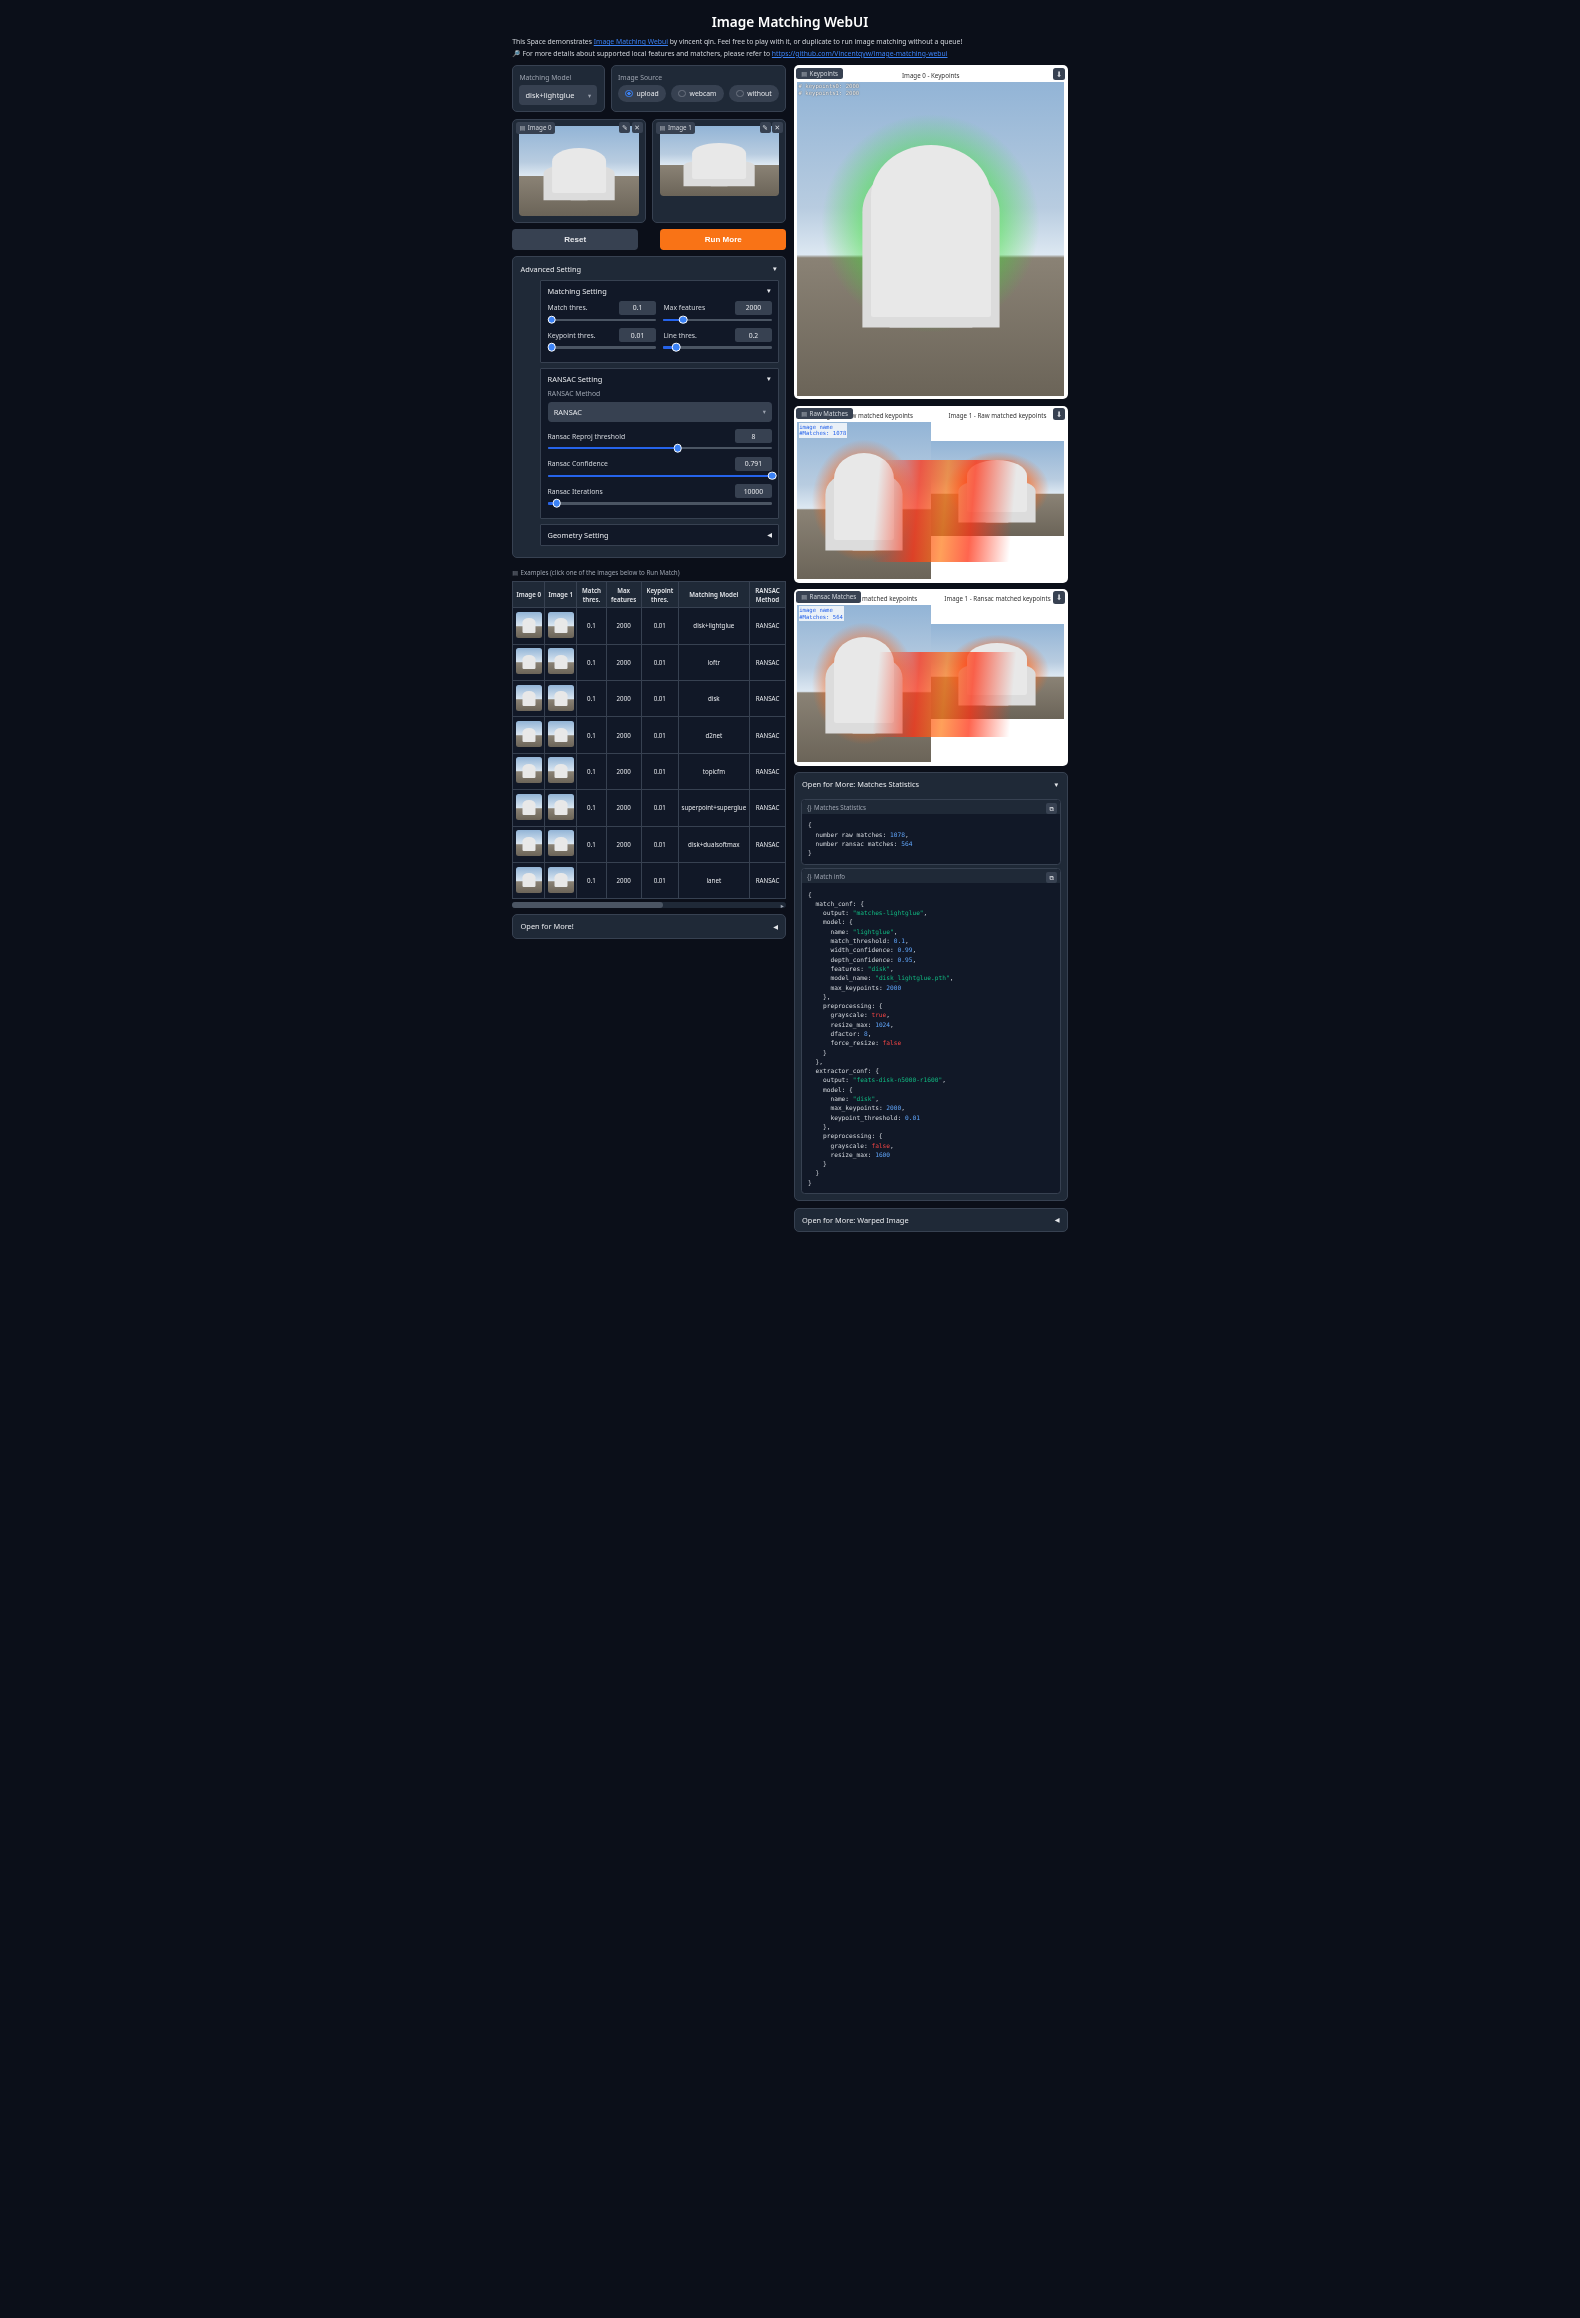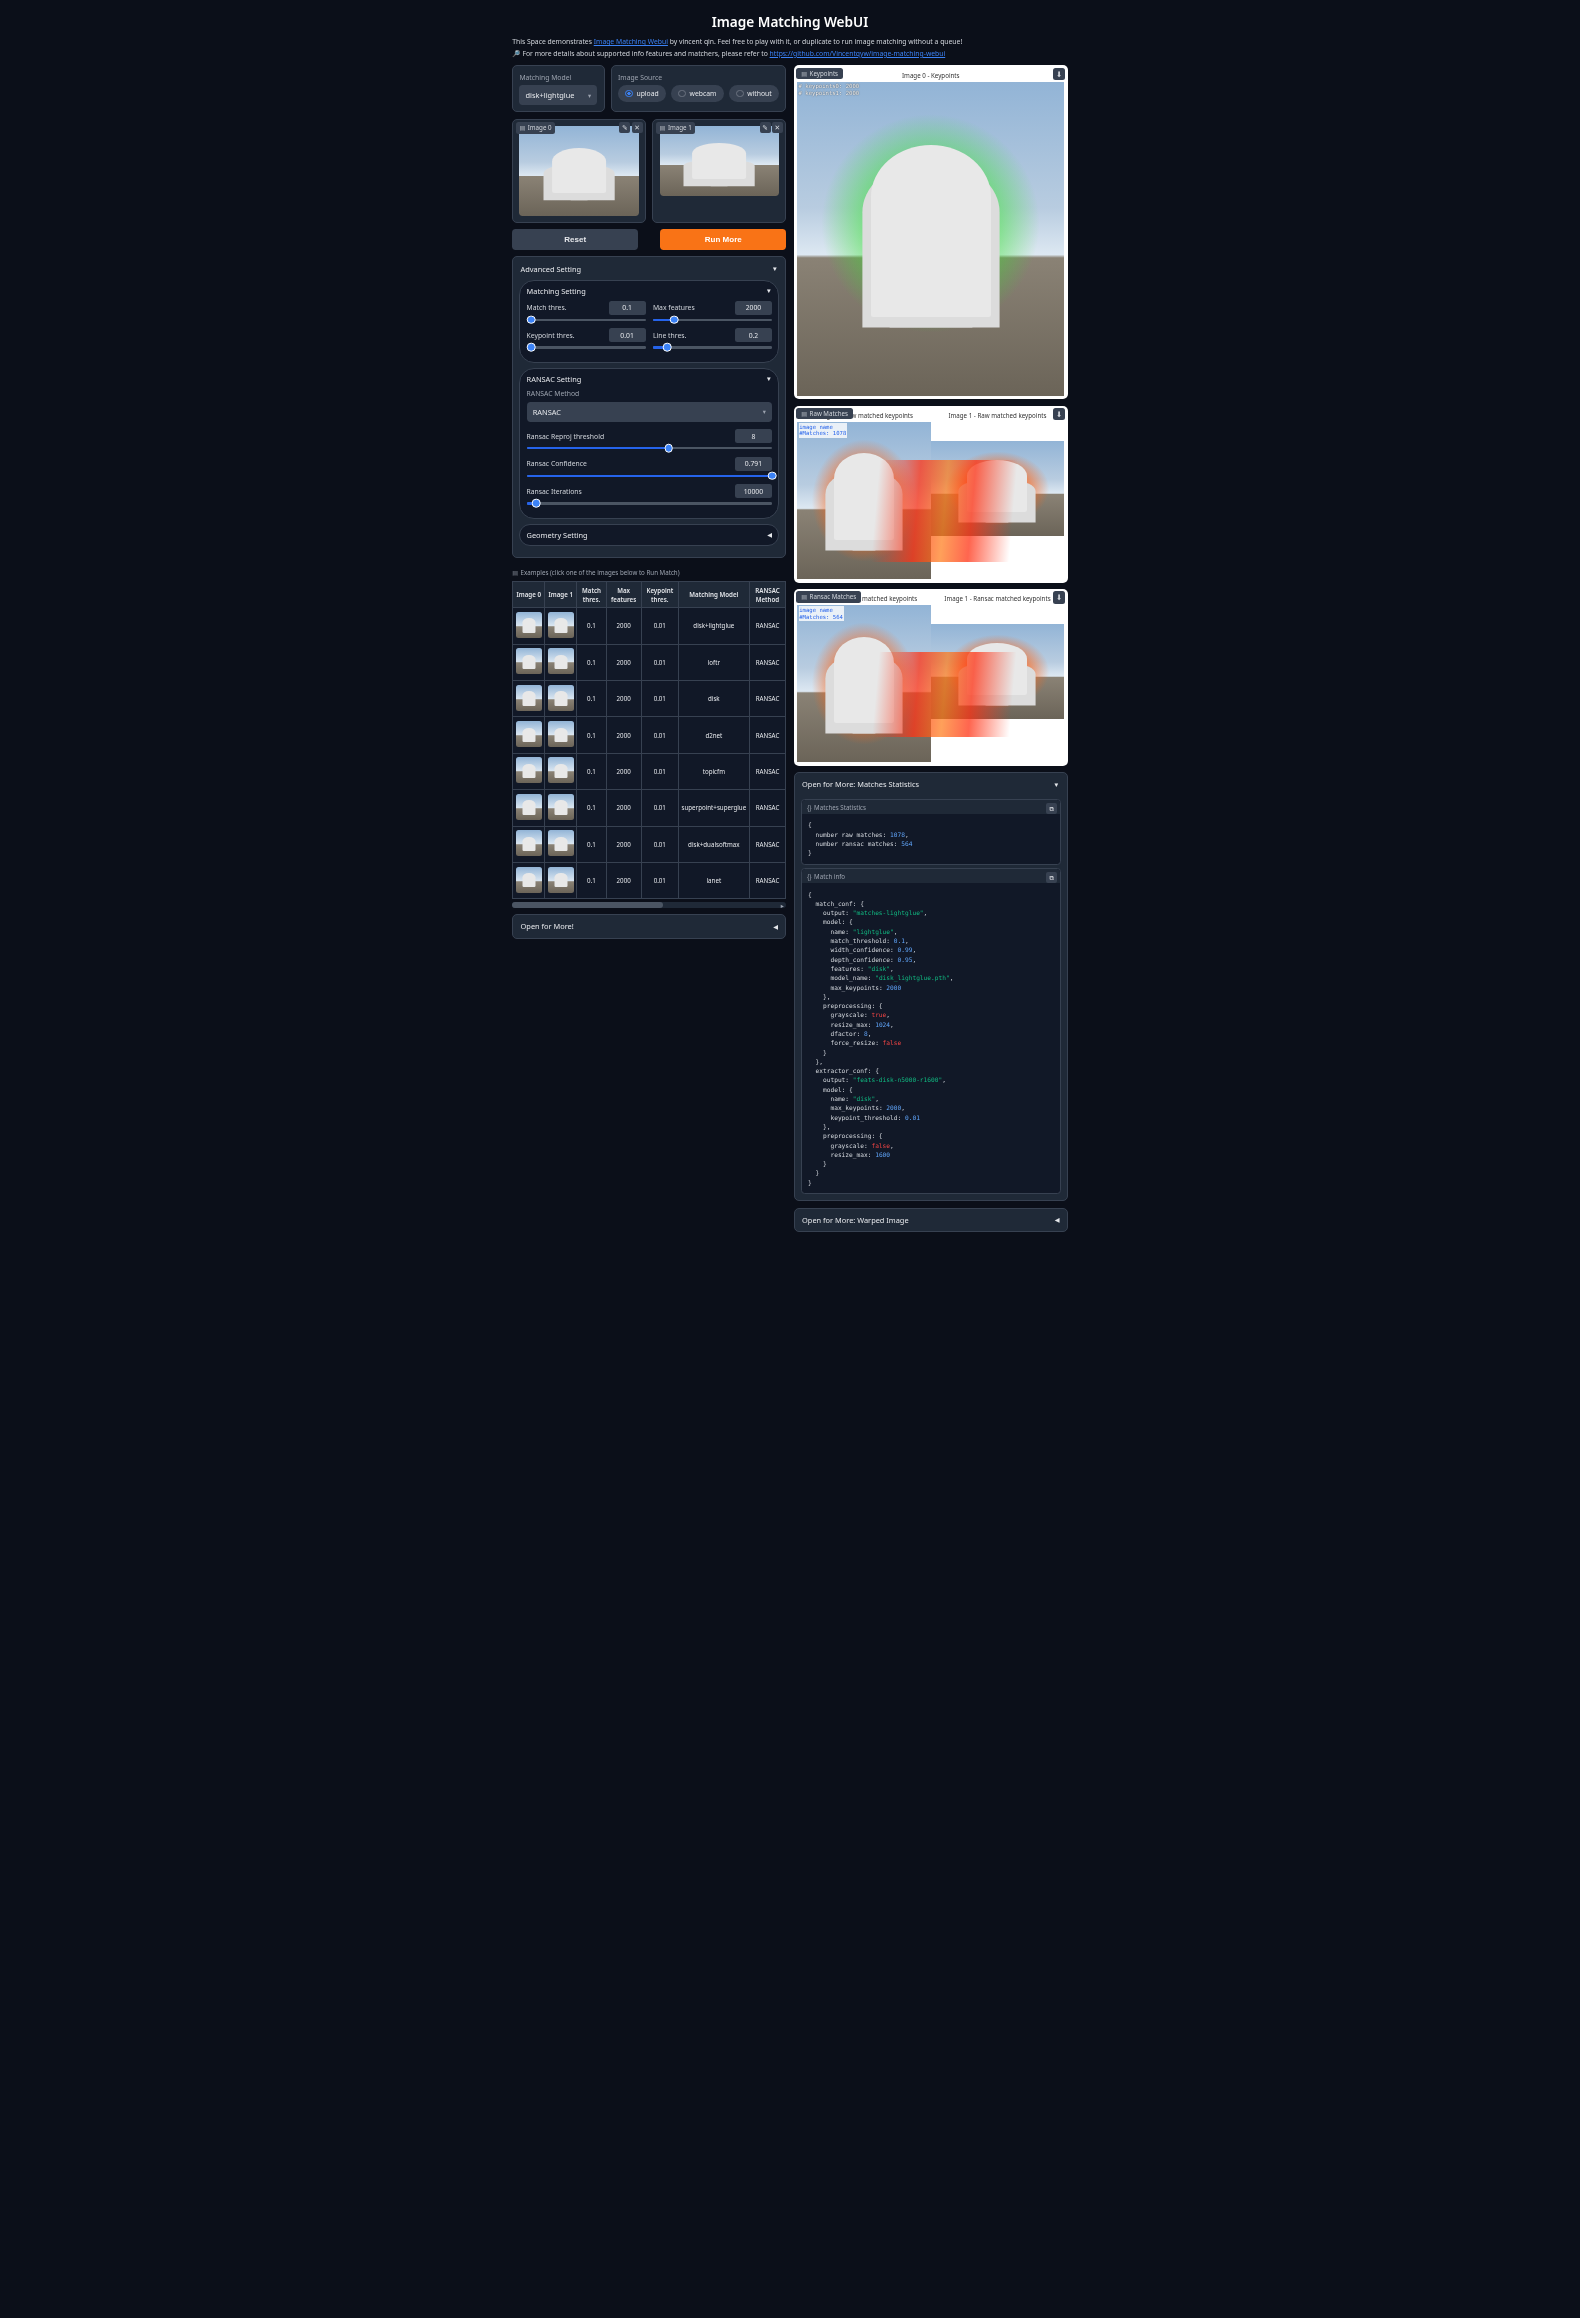--- a/index.html
+++ b/index.html
@@ -28,21 +28,21 @@
 .img-ph { width: 100%; aspect-ratio: 4/3; border-radius: 3.7px; background: linear-gradient(to bottom, #92b4d6 0%, #b8cce0 40%, #dde8f2 55%, #8a8275 56%, #6b6458 100%); position: relative; overflow: hidden; }
 .img-ph::after { content: ''; position: absolute; left: 50%; top: 25%; transform: translateX(-50%); width: 45%; height: 50%; background: #e8e8e8; border-radius: 50% 50% 2.5px 2.5px / 30% 30% 2.5px 2.5px; box-shadow: -13.6px 12.3px 0 -5px #dcdcdc, 13.6px 12.3px 0 -5px #dcdcdc; }
 .img-ph.wide { aspect-ratio: 1.7/1; }
 .btn-row { display: flex; gap: 22px; margin-bottom: 6.2px; }
 .btn { flex: 1; padding: 6.2px; border-radius: 3.7px; text-align: center; font-weight: 600; font-size: 8px; cursor: pointer; border: none; }
 .btn-gray { background: #374151; color: #e5e7eb; }
 .btn-orange { background: #f97316; color: #fff; }
 .accordion { background: #1f2937; border-radius: 5px; margin-bottom: 6.2px; border: 0.6px solid #374151; }
 .acc-head { padding: 6.2px 7.4px; display: flex; justify-content: space-between; align-items: center; cursor: pointer; font-size: 7.4px; }
 .acc-body { padding: 0 6.2px 6.2px; }
-.sub-acc { background: #111827; border-radius: 15px; border: 0.6px solid #374151; margin-bottom: 5px; }
+.sub-acc { background: #111827; border-radius: 1px; border: 0.6px solid #374151; margin-bottom: 5px; margin-left: 21px; }
 .sub-acc-head { padding: 5px 6.2px; display: flex; justify-content: space-between; font-size: 7.4px; cursor: pointer; }
 .sub-acc-body { padding: 0 6.2px 6.2px; }
 .slider-block { margin-bottom: 7.4px; }
 .slider-head { display: flex; justify-content: space-between; align-items: center; margin-bottom: 3.7px; }
 .slider-head label { font-size: 6.8px; color: #d1d5db; }
 .slider-val { background: #374151; padding: 2.5px 6.2px; border-radius: 2.5px; font-size: 6.8px; min-width: 37px; text-align: center; }
 .slider-track { height: 2.5px; background: #4b5563; border-radius: 1.2px; position: relative; }
 .slider-fill { height: 100%; background: #2563eb; border-radius: 1.2px; }
 .slider-thumb { position: absolute; top: 50%; transform: translate(-50%, -50%); width: 8.6px; height: 8.6px; background: #3b82f6; border-radius: 50%; border: 1.2px solid #fff; }
 .slider-2col { display: flex; gap: 7.4px; }
@@ -85,21 +85,21 @@
 </style>
 </head>
 <body>
 
 <div class="container">
   <h1>Image Matching WebUI</h1>
   <p class="intro">
     <span>This Space demonstrates </span><a href="#">Image Matching Webui</a><span> by vincent qin. Feel free to play with it, or duplicate to run image matching without a queue!</span>
   </p>
   <p class="intro">
-    <span>🔎 For more details about supported info features and matchers, please refer to </span><a href="#">https://github.com/Vincentqyw/image-matching-webui</a>
+    <span>🔎 For more details about supported local features and matchers, please refer to </span><a href="#">https://github.com/Vincentqyw/image-matching-webui</a>
   </p>
 
   <div class="columns">
 
     <div class="col-left">
       <div class="row2">
         <div class="panel">
           <div class="panel-label">Matching Model</div>
           <div class="dropdown">
             <span>disk+lightglue</span>

